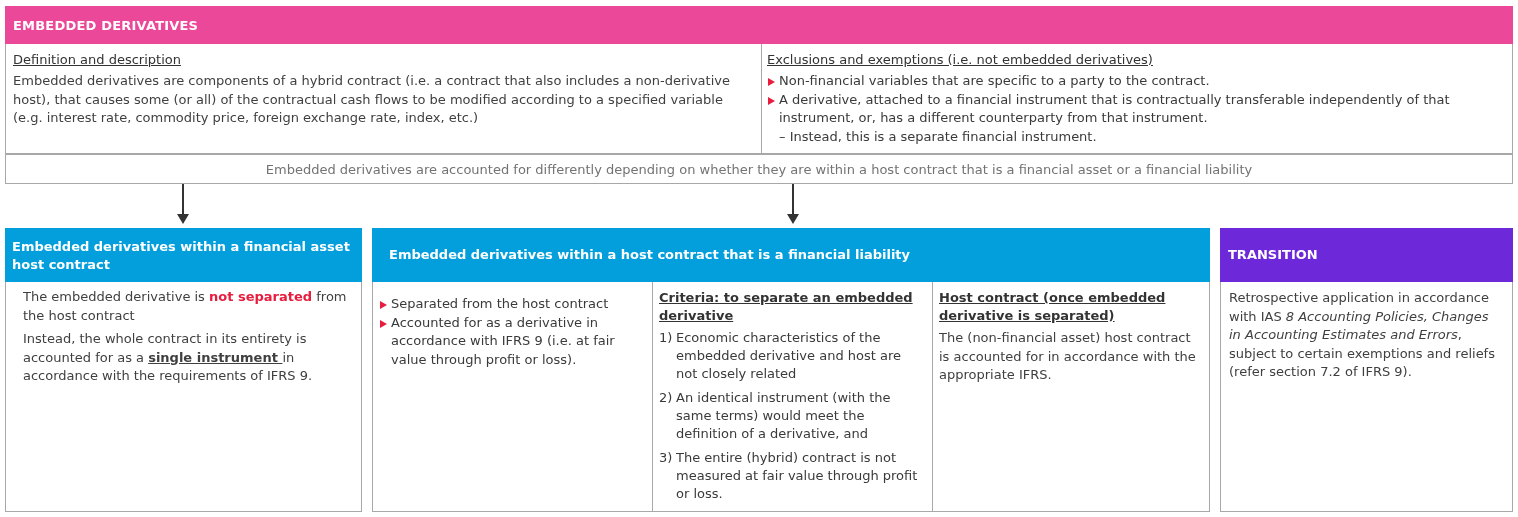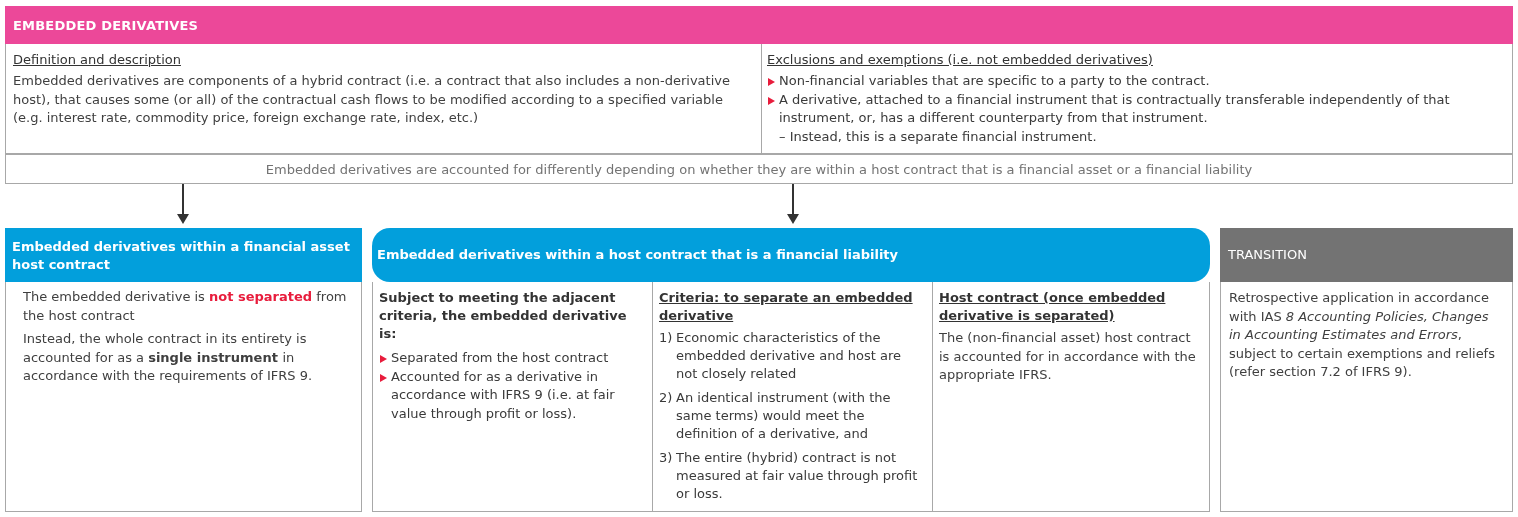--- a/index.html
+++ b/index.html
@@ -55,47 +55,47 @@
       width: 0; height: 0;
       border-left: 6px solid transparent; border-right: 6px solid transparent;
       border-top: 10px solid #333;
     }
 
     
     .blue-head {
       background: #029fdc; color: #fff; font-weight: bold; font-size: 13px;
     }
     .red-head {
-      background: #737373; color: #fff; font-weight: normal; font-size: 13px;
+      background: #6d28d9; color: #fff; font-weight: bold; font-size: 13px;
     }
     .lower-body { border: 1px solid #a8a8a8; border-top: none; }
 
     .b1-head { left: 5px; top: 228px; width: 357px; height: 54px; padding: 10px 7px 0 7px; line-height: 18px; }
     .b1-body { left: 5px; top: 282px; width: 357px; height: 230px; padding: 6px 7px 0 17px; }
 
-    .b2-head { left: 372px; top: 228px; width: 838px; height: 54px; padding: 19px 7px 0 5px; border-radius: 18px; }
+    .b2-head { left: 372px; top: 228px; width: 838px; height: 54px; padding: 19px 7px 0 17px; }
     .b2-body { left: 372px; top: 282px; width: 838px; height: 230px; }
 
     .b3-head { left: 1220px; top: 228px; width: 293px; height: 54px; padding: 19px 8px 0 8px; }
     .b3-body { left: 1220px; top: 282px; width: 293px; height: 230px; padding: 7px 8px 0 8px; }
 
     .col { position: absolute; top: 0; height: 229px; }
     .col-a { left: 0; width: 280px; border-right: 1px solid #a8a8a8; padding: 7px 6px 0 6px; }
     .col-b { left: 280px; width: 280px; border-right: 1px solid #a8a8a8; padding: 7px 6px 0 6px; }
     .col-c { left: 560px; width: 276px; padding: 7px 6px 0 6px; }
 
     .bold-title { font-weight: bold; line-height: 18px; color: #333; font-size: 13px; }
     .bold-u { font-weight: bold; text-decoration: underline; line-height: 18px; color: #333; font-size: 13px; }
 
     ol.num { list-style: none; margin-top: 4px; }
     ol.num li { position: relative; padding-left: 17px; line-height: 18px; margin-bottom: 6px; font-size: 13px; }
     ol.num li .n { position: absolute; left: 0; top: 0; }
 
     .red-bold { color: #e81c3c; font-weight: bold; }
-    .bold-underline { font-weight: bold; }
+    .bold-underline { font-weight: bold; text-decoration: underline; }
     .it { font-style: italic; }
     .gap { margin-top: 5px; }
   </style>
 </head>
 <body>
 
 <div class="abs top-header">EMBEDDED DERIVATIVES</div>
 
 <div class="abs top-box"></div>
 
@@ -133,21 +133,20 @@
     <span>The embedded derivative is </span><span class="red-bold">not separated</span><span> from the host contract</span>
   </div>
   <div class="para gap">
     <span>Instead, the whole contract in its entirety is accounted for as a </span><span class="bold-underline">single instrument </span><span>in accordance with the requirements of IFRS 9.</span>
   </div>
 </div>
 
 <div class="abs blue-head b2-head">Embedded derivatives within a host contract that is a financial liability</div>
 <div class="abs lower-body b2-body">
   <div class="col col-a">
-    <div class="bold-title">Subject to meeting the adjacent criteria, the embedded derivative is:</div>
     <ul class="bullets" style="margin-top:6px;">
       <li>
         <span class="tri"></span>
         <span>Separated from the host contract</span>
       </li>
       <li>
         <span class="tri"></span>
         <span>Accounted for as a derivative in accordance with IFRS 9 (i.e. at fair value through profit or loss).</span>
       </li>
     </ul>

